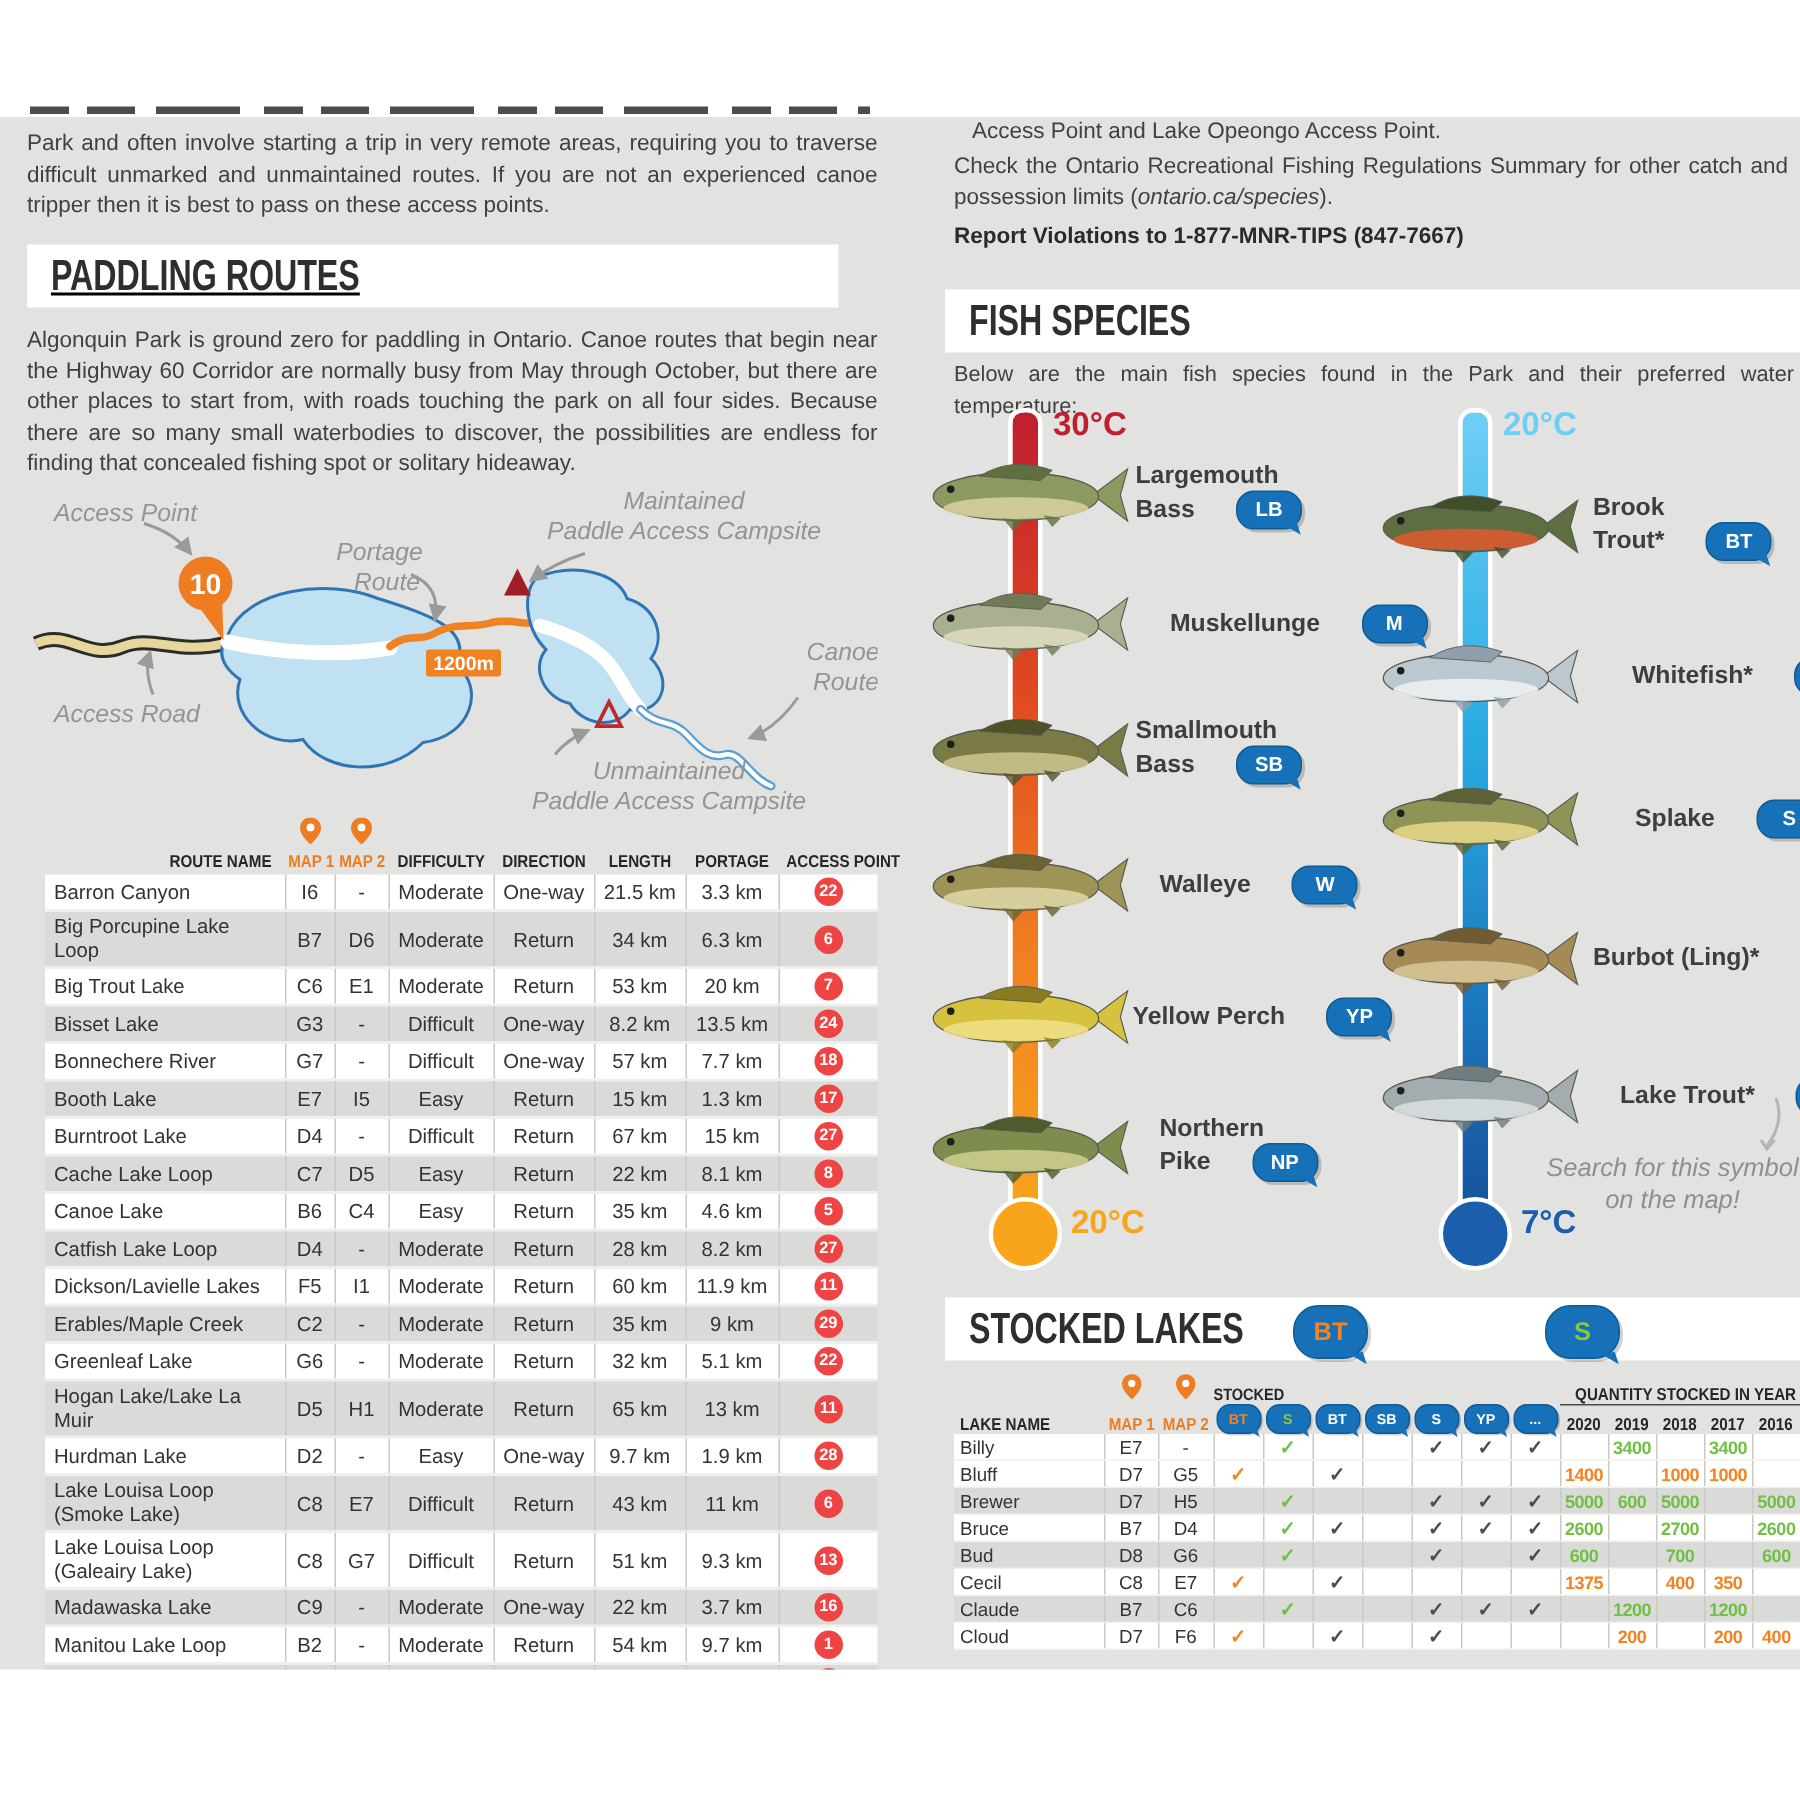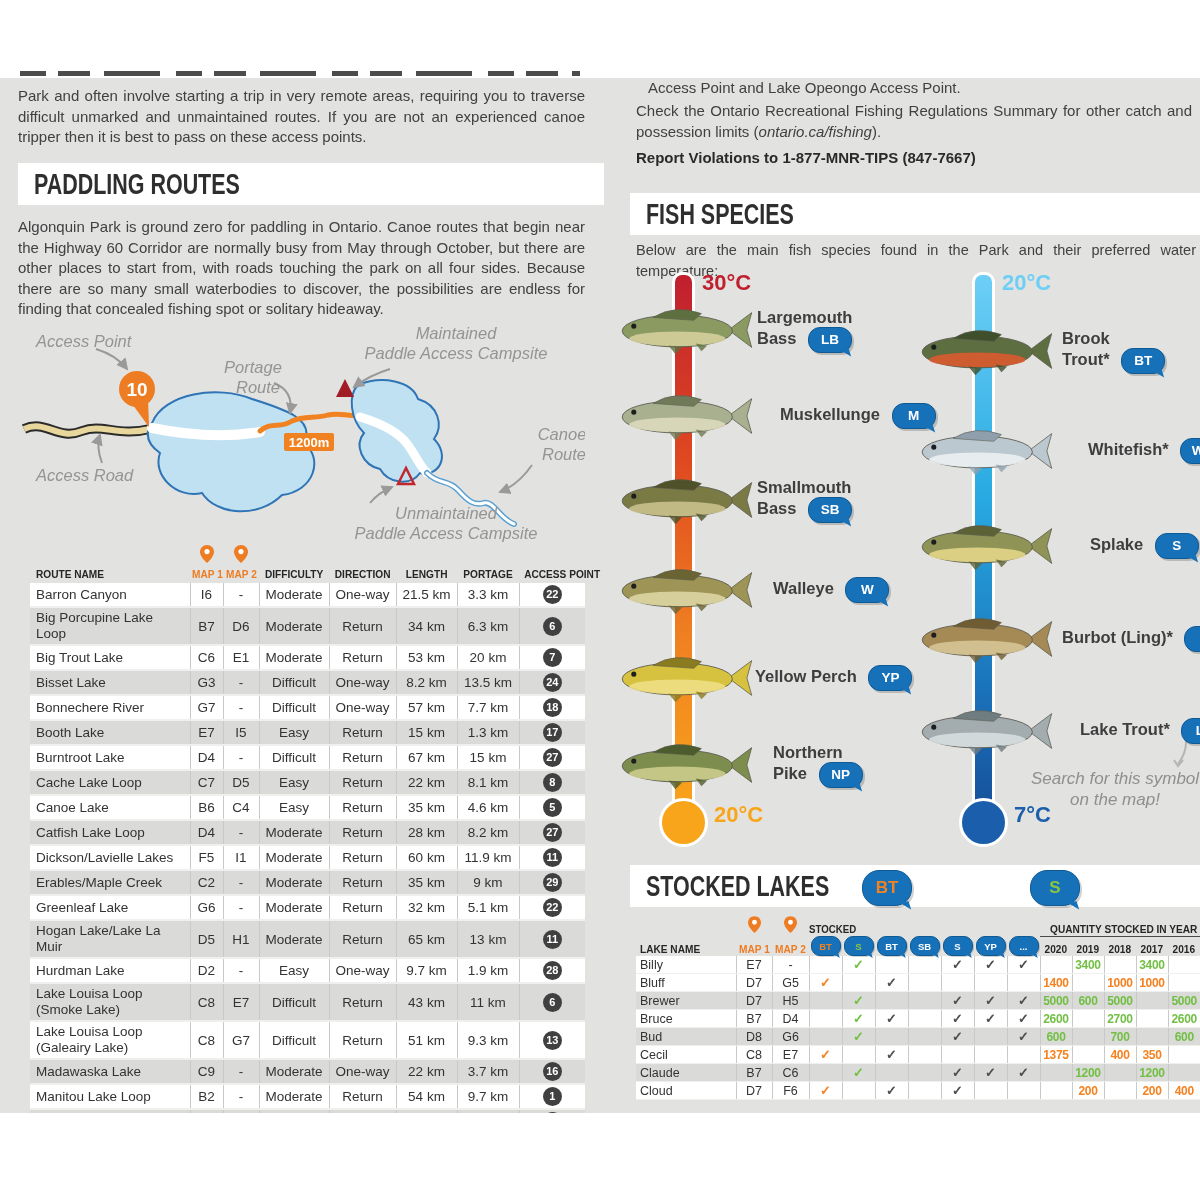--- a/index.html
+++ b/index.html
@@ -21,21 +21,21 @@
   table{border-collapse:collapse;}
   .routes{position:absolute;left:12px;top:467px;width:555px;table-layout:fixed;font-size:13.5px;color:#333;}
   .routes th{vertical-align:bottom;padding:0 0 2px 0;}
   .hc{display:inline-block;font-weight:bold;font-size:11.5px;color:#262627;transform:scaleX(.88);transform-origin:50% 50%;white-space:nowrap;}
   .hc.left{transform-origin:0 50%;}
   .hc.orange{color:#ee7c22;}
   .routes td{border-left:1px solid #c9c9c8;border-bottom:2px solid #efefee;padding:2px 3px;text-align:center;}
   .routes td.c-name{border-left:none;text-align:left;padding-left:6px;line-height:16px;}
   .routes tr.alt td{background:#dadad9;}
   .routes tr.plain td{background:#ffffff;}
-  .ap-circle{display:inline-block;width:19px;height:19px;border-radius:50%;background:#404040;color:#fff;font-size:11px;font-weight:bold;line-height:19px;text-align:center;}
+  .ap-circle{display:inline-block;width:19px;height:19px;border-radius:50%;background:#ef4444;color:#fff;font-size:11px;font-weight:bold;line-height:19px;text-align:center;}
   .pin{display:inline-block;}
   
   .stocked{position:absolute;left:6px;top:838px;width:564px;table-layout:fixed;font-size:12.5px;color:#333;}
   .stocked th{padding:0;vertical-align:bottom;}
   .stocked td{border-left:1px solid #c9c9c8;border-bottom:1px solid #efefee;padding:1px 2px;text-align:center;height:15px;}
   .stocked td.c-name{border-left:none;text-align:left;padding-left:4px;}
   .stocked tr.alt td{background:#dadad9;}
   .stocked tr.plain td{background:#ffffff;}
   .grp{font-weight:bold;font-size:11px;color:#262627;}
   .qty-grp{border-bottom:1.5px solid #4a4a4b;}
@@ -45,21 +45,21 @@
   .c-gray{color:#4d4d4f;}
   .qty{font-weight:bold;font-size:12px;letter-spacing:-0.3px;}
   .q-orange{color:#f58220;}
   .q-green{color:#72bf44;}
   
   .bubble{position:relative;display:inline-flex;align-items:center;justify-content:center;
     background:#1771b8;color:#fff;font-weight:bold;border:1px solid #0e5globals994;border:1px solid #0e5a94;
     box-shadow:2px 2px 0 rgba(0,0,0,0.18);}
   .bubble::after{content:'';position:absolute;bottom:-6px;right:1px;width:0;height:0;
     border-left:8px solid transparent;border-top:9px solid #1771b8;transform:rotate(-18deg);}
-  .bubble.fishb{min-width:34px;height:24px;border-radius:12px;font-size:13.5px;margin-left:7px;vertical-align:middle;padding:0 4px;}
+  .bubble.fishb{min-width:34px;height:24px;border-radius:12px;font-size:13.5px;margin-left:23px;vertical-align:middle;padding:0 4px;}
   .bubble.big{width:48px;height:34px;border-radius:17px;font-size:17px;}
   .bubble.sm{min-width:26px;height:18px;border-radius:9px;font-size:9.5px;padding:0 1px;box-shadow:1px 1px 0 rgba(0,0,0,0.18);}
   .bubble.sm::after{border-left:5px solid transparent;border-top:6px solid #1771b8;bottom:-4px;right:1px;}
   .txt-orange{color:#f58220;}
   .txt-green{color:#8dc63f;}
   
   .thermo-area{position:absolute;left:0;top:190px;width:570px;height:600px;}
   .thermo{position:absolute;top:0;height:600px;}
   .thermo.warm{left:0;width:298px;}
   .thermo.cold{left:300px;width:270px;}
@@ -83,21 +83,21 @@
 </head>
 <body>
 
 <div class="top-cut"></div>
 
 <div class="content">
 
   <div class="col-left">
     <p class="body-text" style="left:0;top:8px;width:567px;">Park and often involve starting a trip in very remote areas, requiring you to traverse difficult unmarked and unmaintained routes. If you are not an experienced canoe tripper then it is best to pass on these access points.</p>
 
-    <div class="section-bar" style="left:0;top:85px;width:586px;">
+    <div class="section-bar" style="left:0;top:85px;width:541px;text-decoration:underline;">
       <span class="section-title">PADDLING ROUTES</span>
     </div>
 
     <p class="body-text" style="left:0;top:139px;width:567px;">Algonquin Park is ground zero for paddling in Ontario. Canoe routes that begin near the Highway 60 Corridor are normally busy from May through October, but there are other places to start from, with roads touching the park on all four sides. Because there are so many small waterbodies to discover, the possibilities are endless for finding that concealed fishing spot or solitary hideaway.</p>
 
     <div class="diagram">
       <svg width="567" height="218" viewBox="0 0 567 218">
         <defs>
           <marker id="ah" markerWidth="8" markerHeight="8" refX="5" refY="3" orient="auto">
             <path d="M0,0 L6,3 L0,6 Z" fill="#9a9a9b"></path>
@@ -164,21 +164,21 @@
           <col style="width:33px">
           <col style="width:36px">
           <col style="width:70px">
         <col style="width:67px">
           <col style="width:61px">
           <col style="width:62px">
           <col style="width:66px">
       </colgroup>
       <thead>
         <tr>
-          <th style="text-align:left;padding-left:6px;"><span class="hc left">ROUTE NAME</span></th>
+          <th style="text-align:right;padding-left:6px;"><span class="hc left">ROUTE NAME</span></th>
           <th><span class="pin"><svg width="14" height="18" viewBox="0 0 14 18">
                   <path d="M7,0 C3,0 0,3 0,7 C0,12 7,18 7,18 C7,18 14,12 14,7 C14,3 11,0 7,0 Z" fill="#ee7c22"></path>
                   <circle cx="7" cy="6.6" r="2.6" fill="#ffffff"></circle>
                 </svg></span><br><span class="hc orange">MAP 1</span></th>
           <th><span class="pin"><svg width="14" height="18" viewBox="0 0 14 18">
                   <path d="M7,0 C3,0 0,3 0,7 C0,12 7,18 7,18 C7,18 14,12 14,7 C14,3 11,0 7,0 Z" fill="#ee7c22"></path>
                   <circle cx="7" cy="6.6" r="2.6" fill="#ffffff"></circle>
                 </svg></span><br><span class="hc orange">MAP 2</span></th>
           <th><span class="hc">DIFFICULTY</span></th>
           <th><span class="hc">DIRECTION</span></th>
@@ -387,21 +387,21 @@
             <td>26 km</td>
             <td>7.8 km</td>
             <td><span class="ap-circle">4</span></td>
           </tr>
         </tbody>
     </table>
   </div>
 
   <div class="col-right">
     <p class="body-text" style="left:18px;top:0px;width:540px;">Access Point and Lake Opeongo Access Point.</p>
-    <p class="body-text" style="left:6px;top:23px;width:556px;"><span>Check the Ontario Recreational Fishing Regulations Summary for other catch and possession limits (</span><span class="it">ontario.ca/fishing</span><span>).</span></p>
+    <p class="body-text" style="left:6px;top:23px;width:556px;"><span>Check the Ontario Recreational Fishing Regulations Summary for other catch and possession limits (</span><span class="it">ontario.ca/species</span><span>).</span></p>
     <p class="body-text bold-line" style="left:6px;top:70px;width:556px;">Report Violations to 1-877-MNR-TIPS (847-7667)</p>
 
     <div class="section-bar" style="left:0;top:115px;width:570px;">
       <span class="section-title">FISH SPECIES</span>
     </div>
 
     <p class="body-text" style="left:6px;top:162px;width:560px;font-size:14.5px;">Below are the main fish species found in the Park and their preferred water temperature:</p>
 
     <div class="thermo-area">
       <div class="thermo warm" id="thermo-warm">

